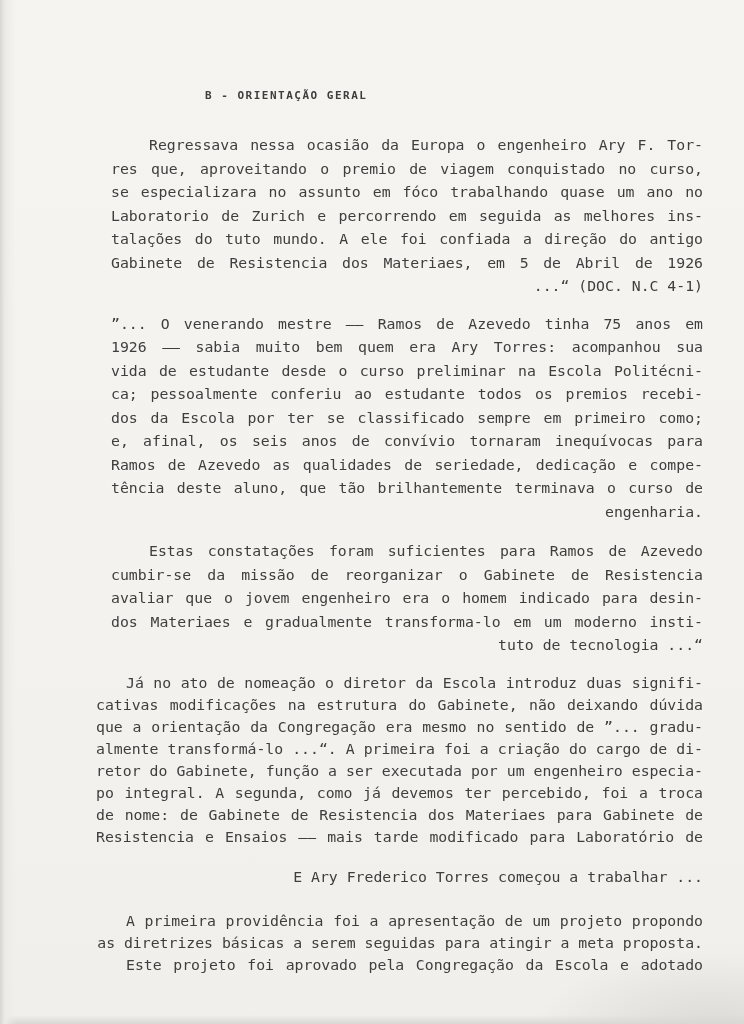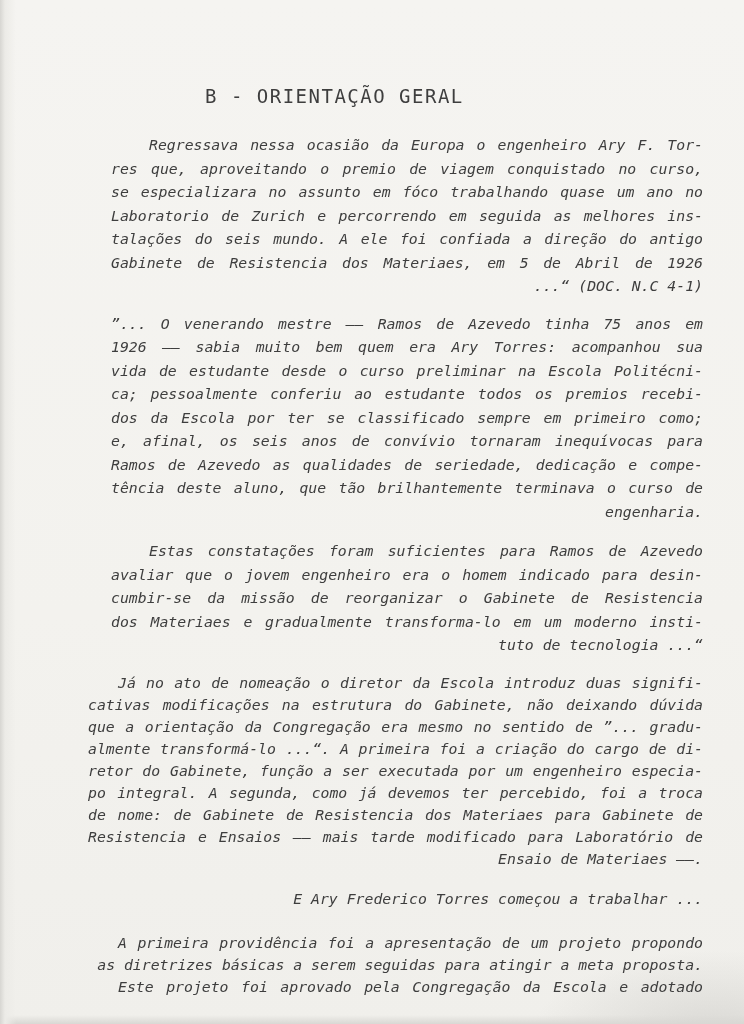--- a/index.html
+++ b/index.html
@@ -16,46 +16,46 @@
     color: #3e3e3e;
     background:
       linear-gradient(90deg, #d7d6d2 0px, #ecebe7 5px, rgba(243,242,238,0) 16px),
       linear-gradient(0deg, #d9d8d4 0px, rgba(243,242,238,0) 9px),
       radial-gradient(260px 120px at 96% 101%, rgba(190,189,185,0.45), rgba(243,242,238,0) 70%),
       linear-gradient(180deg, #f5f4f1 0%, #f3f2ee 60%, #f0efeb 100%);
     background-color: #f3f2ee;
   }
   .heading {
     margin: 86px 16px 0 205px;
-    font-size: 19px;
+    font-size: 11px;
     line-height: 20px;
     letter-spacing: 1.5px;
     white-space: nowrap;
+    font-weight: bold;
   }
   .doc-body { position: relative; }
   .para {
     margin-left: 111px;
     width: 592px;
     font-size: 14.8px;
-    font-style: italic;
   }
   .para .line {
     line-height: 23.5px;
     white-space: normal;
     text-align: right;
   }
   .para .line.j {
     text-align: justify;
     text-align-last: justify;
   }
   .para.plain {
     margin-left: 88px;
     width: 615px;
   }
-  .para.plain .line { line-height: 22px; }
+  .para.plain .line { line-height: 22px; margin-left: 8px; }
   .para.quote.indent .line:first-child { text-indent: 38px; }
   .para.plain.indent .line:first-child { text-indent: 30px; }
   
   .doc-body .para:nth-child(1) { margin-top: 27px; }
   .doc-body .para:nth-child(2) { margin-top: 14px; }
   .doc-body .para:nth-child(3) { margin-top: 16px; }
   .doc-body .para:nth-child(4) { margin-top: 15px; }
   .doc-body .para:nth-child(5) { margin-top: 18px; }
   .doc-body .para:nth-child(6) { margin-top: 22px; }
   .doc-body .para:nth-child(7) { margin-top: 0; }
@@ -64,52 +64,51 @@
 <body>
 
 <div class="page">
   <div class="heading">B - ORIENTAÇÃO GERAL</div>
   <div class="doc-body">
       <div class="para quote indent">
         <div class="line j">Regressava nessa ocasião da Europa o engenheiro Ary F. Tor-</div>
         <div class="line j">res que, aproveitando o premio de viagem conquistado no curso,</div>
         <div class="line j">se especializara no assunto em fóco trabalhando quase um ano no</div>
         <div class="line j">Laboratorio de Zurich e percorrendo em seguida as melhores ins-</div>
-        <div class="line j">talações do seis mundo. A ele foi confiada a direção do antigo</div>
+        <div class="line j">talações do tuto mundo. A ele foi confiada a direção do antigo</div>
         <div class="line j">Gabinete de Resistencia dos Materiaes, em 5 de Abril de 1926</div>
         <div class="line">...“ (DOC. N.C 4-1)</div>
       </div>
       <div class="para quote">
         <div class="line j">”... O venerando mestre —— Ramos de Azevedo tinha 75 anos em</div>
         <div class="line j">1926 —— sabia muito bem quem era Ary Torres: acompanhou sua</div>
         <div class="line j">vida de estudante desde o curso preliminar na Escola Politécni-</div>
         <div class="line j">ca; pessoalmente conferiu ao estudante todos os premios recebi-</div>
         <div class="line j">dos da Escola por ter se classificado sempre em primeiro como;</div>
         <div class="line j">e, afinal, os seis anos de convívio tornaram inequívocas para</div>
         <div class="line j">Ramos de Azevedo as qualidades de seriedade, dedicação e compe-</div>
         <div class="line j">tência deste aluno, que tão brilhantemente terminava o curso de</div>
         <div class="line">engenharia.</div>
       </div>
       <div class="para quote indent">
         <div class="line j">Estas constatações foram suficientes para Ramos de Azevedo</div>
+        <div class="line j">cumbir-se da missão de reorganizar o Gabinete de Resistencia</div>
         <div class="line j">avaliar que o jovem engenheiro era o homem indicado para desin-</div>
-        <div class="line j">cumbir-se da missão de reorganizar o Gabinete de Resistencia</div>
         <div class="line j">dos Materiaes e gradualmente transforma-lo em um moderno insti-</div>
         <div class="line">tuto de tecnologia ...“</div>
       </div>
       <div class="para plain indent">
         <div class="line j">Já no ato de nomeação o diretor da Escola introduz duas signifi-</div>
         <div class="line j">cativas modificações na estrutura do Gabinete, não deixando dúvida</div>
         <div class="line j">que a orientação da Congregação era mesmo no sentido de ”... gradu-</div>
         <div class="line j">almente transformá-lo ...“. A primeira foi a criação do cargo de di-</div>
         <div class="line j">retor do Gabinete, função a ser executada por um engenheiro especia-</div>
         <div class="line j">po integral. A segunda, como já devemos ter percebido, foi a troca</div>
         <div class="line j">de nome: de Gabinete de Resistencia dos Materiaes para Gabinete de</div>
         <div class="line j">Resistencia e Ensaios —— mais tarde modificado para Laboratório de</div>
-        <div class="line">Ensaio de Materiaes ——.</div>
       </div>
       <div class="para plain indent">
         <div class="line">E Ary Frederico Torres começou a trabalhar ...</div>
       </div>
       <div class="para plain indent">
         <div class="line j">A primeira providência foi a apresentação de um projeto propondo</div>
         <div class="line">as diretrizes básicas a serem seguidas para atingir a meta proposta.</div>
       </div>
       <div class="para plain indent">
         <div class="line j">Este projeto foi aprovado pela Congregação da Escola e adotado</div>

